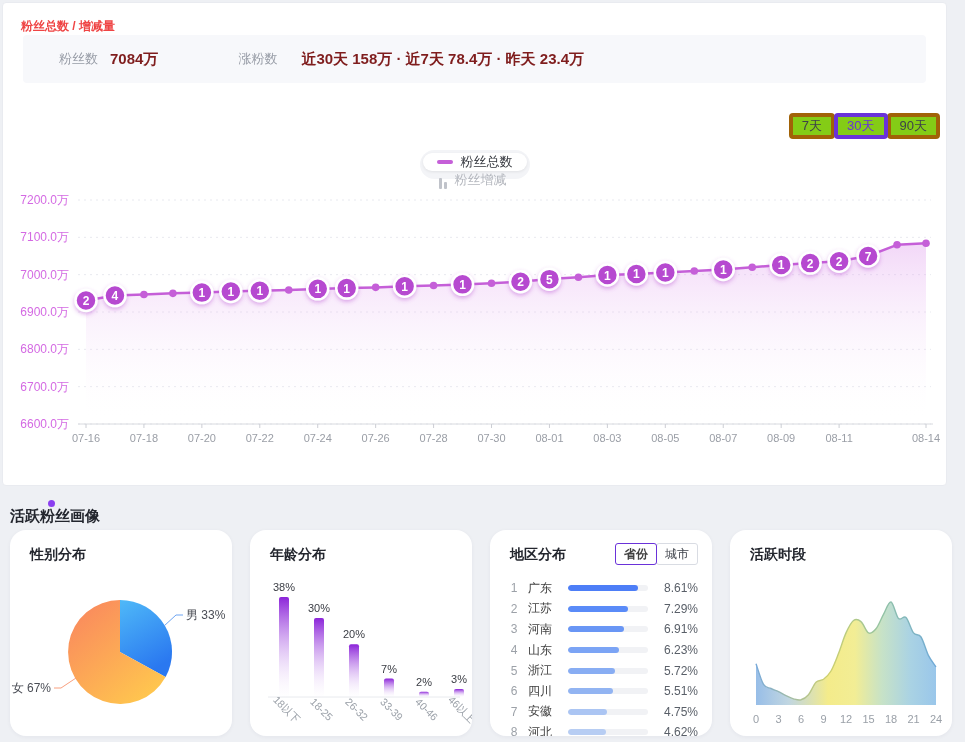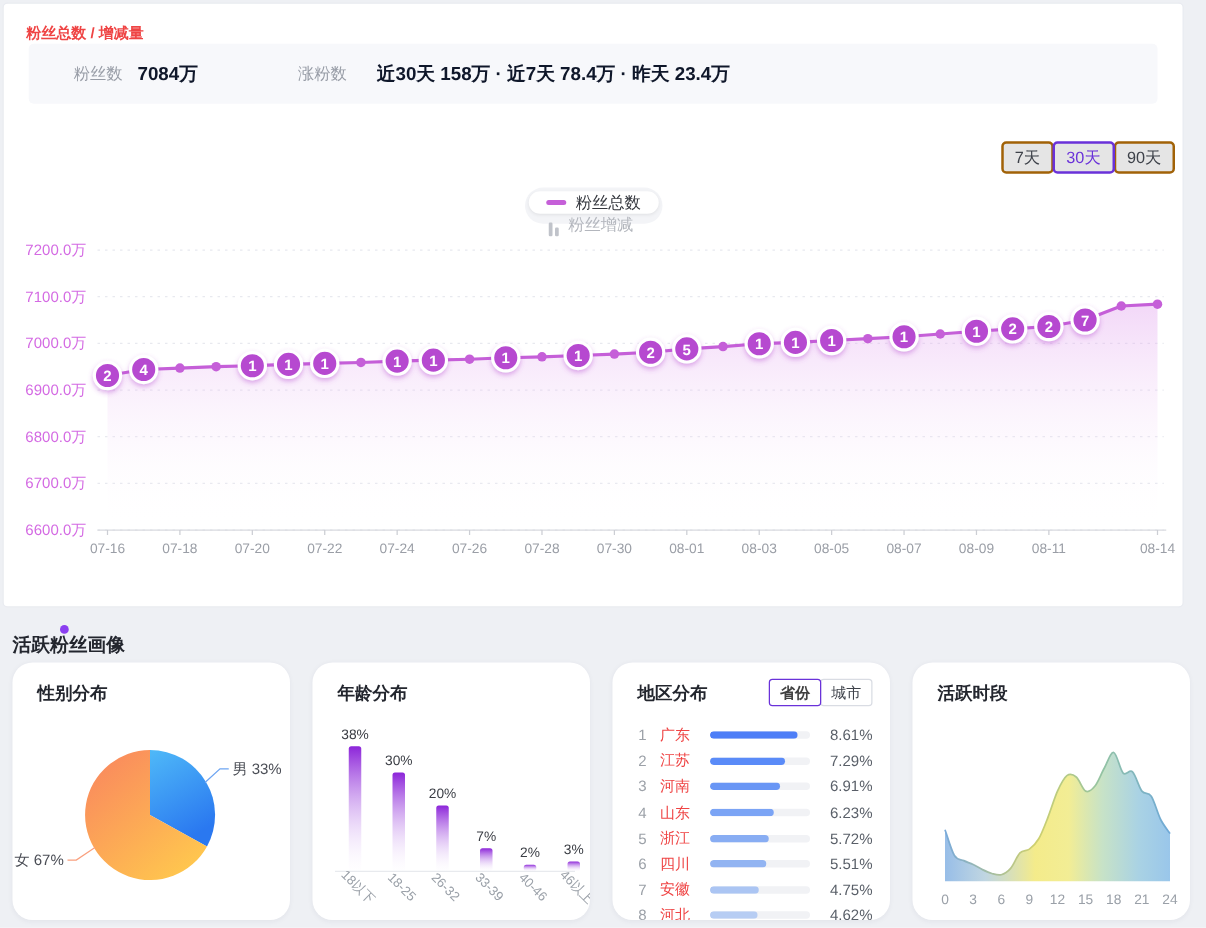--- a/index.html
+++ b/index.html
@@ -4,27 +4,27 @@
 <style>
   * { margin:0; padding:0; box-sizing:border-box; }
   html,body { width:965px; height:742px; background:#eef0f4; font-family:"Liberation Sans","DejaVu Sans",sans-serif; overflow:hidden; }
   .page { position:relative; width:965px; height:742px; }
 
   
   .top-card { position:absolute; left:2px; top:2px; width:945px; height:484px; background:#fff; border:1px solid #e9ebf0; border-radius:4px; }
   .card-title { position:absolute; left:18px; top:15px; font-size:12px; font-weight:bold; color:#ef4444; }
   .stats-bar { position:absolute; left:20px; top:32px; width:903px; height:48px; background:#f7f8fb; border-radius:4px; display:flex; align-items:center; }
   .stat-label { color:#979ca6; font-size:13px; }
-  .stat-value { color:#0f172a; font-size:15px; font-weight:bold; margin-left:12px; }
+  .stat-value { color:#7f1d1d; font-size:15px; font-weight:bold; margin-left:12px; }
   .stat-group { display:flex; align-items:center; }
   .stat-group.first { margin-left:36px; }
   .stat-group.second { margin-left:80px;gap:12px; }
 
   .range-group { position:absolute; right:6px; top:110px; display:flex; }
-  .range-btn { min-width:41px; height:26px; padding:0 9px; background:#e5e5e5; border:2px solid #a16207; border-radius:4px; font-size:13px; color:#3e424a; display:flex; align-items:center; justify-content:center; margin-left:-1px; cursor:pointer; }
+  .range-btn { min-width:41px; height:26px; padding:0 9px; background:#84cc16; border:4px solid #a16207; border-radius:4px; font-size:13px; color:#3e424a; display:flex; align-items:center; justify-content:center; margin-left:-1px; cursor:pointer; }
   .range-btn.active { border-color:#6a32d9; color:#6a32d9; z-index:2; position:relative; }
 
   .legend-pill { position:absolute; left:50%; transform:translateX(-50%); top:147px; background:#f3f4f7; border-radius:15px; height:29px; display:flex; align-items:center; padding:3px;flex-direction:column; }
   .legend-item-on { background:#fff; border-radius:13px; height:23px; display:flex; align-items:center; padding:0 14px; box-shadow:0 1px 3px rgba(0,0,0,0.08); }
   .legend-dash { width:16px; height:4px; border-radius:2px; background:#c55fd8; margin-right:8px; }
   .legend-on-label { font-size:13px; color:#33363d; }
   .legend-item-off { display:flex; padding:0 14px 0 10px; }
   .legend-bars { display:flex; align-items:flex-end; margin-right:6px; }
   .legend-bars i { display:block; width:3px; background:#c0c3ca; border-radius:1px; margin-right:2px; }
   .legend-off-label { font-size:13px; color:#b3b6bd; }
@@ -40,21 +40,21 @@
   .mini-title { position:absolute; left:20px; top:16px; font-size:14px; font-weight:bold; color:#23262e; }
   #card-gender { left:10px; } #card-age { left:250px; } #card-region { left:490px; } #card-active { left:730px; }
 
   .region-tabs { position:absolute; right:14px; top:13px; display:flex; }
   .region-tab { height:22px; padding:0 8px; display:flex; align-items:center; font-size:12px; border:1px solid #d9dce3; border-radius:3px; background:#fff; color:#3e424a; margin-left:-1px; cursor:pointer; }
   .region-tab.active { border-color:#6a32d9; color:#404040; z-index:2; position:relative;font-weight:bold; }
 
   .region-rows { position:absolute; left:16px; right:14px; top:48px; }
   .region-row { display:flex; align-items:center; height:20.6px; font-size:12px; }
   .region-rank { width:16px; text-align:center; color:#9ca1a8; }
-  .region-name { width:36px; margin-left:6px; color:#ef4444; }
+  .region-name { width:36px; margin-left:6px; color:#404040; }
   .region-track { flex:1; height:6px; background:#f1f2f5; border-radius:3px; margin:0 8px 0 4px; overflow:hidden; }
   .region-fill { height:6px; border-radius:3px; }
   .region-val { width:42px; text-align:right; color:#595f68; }
 
   svg text { font-family:"Liberation Sans","DejaVu Sans",sans-serif; }
 </style>
 </head>
 <body>
 
 <div class="page">

